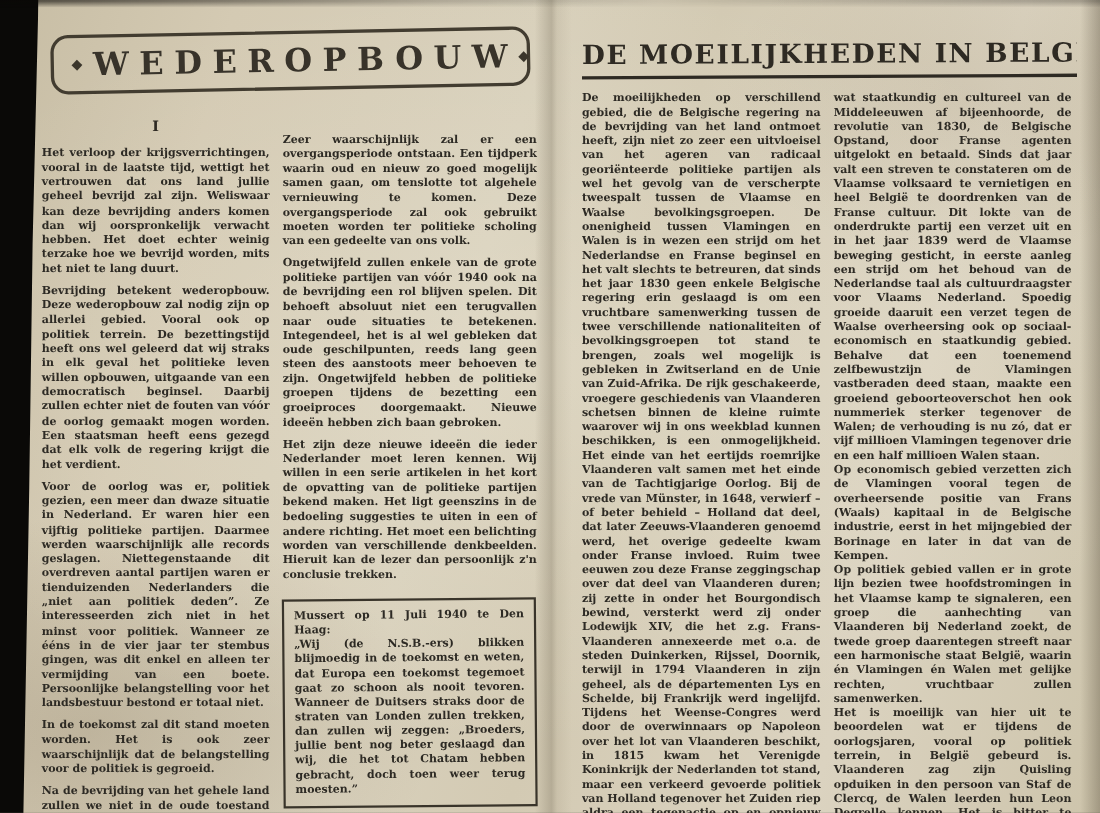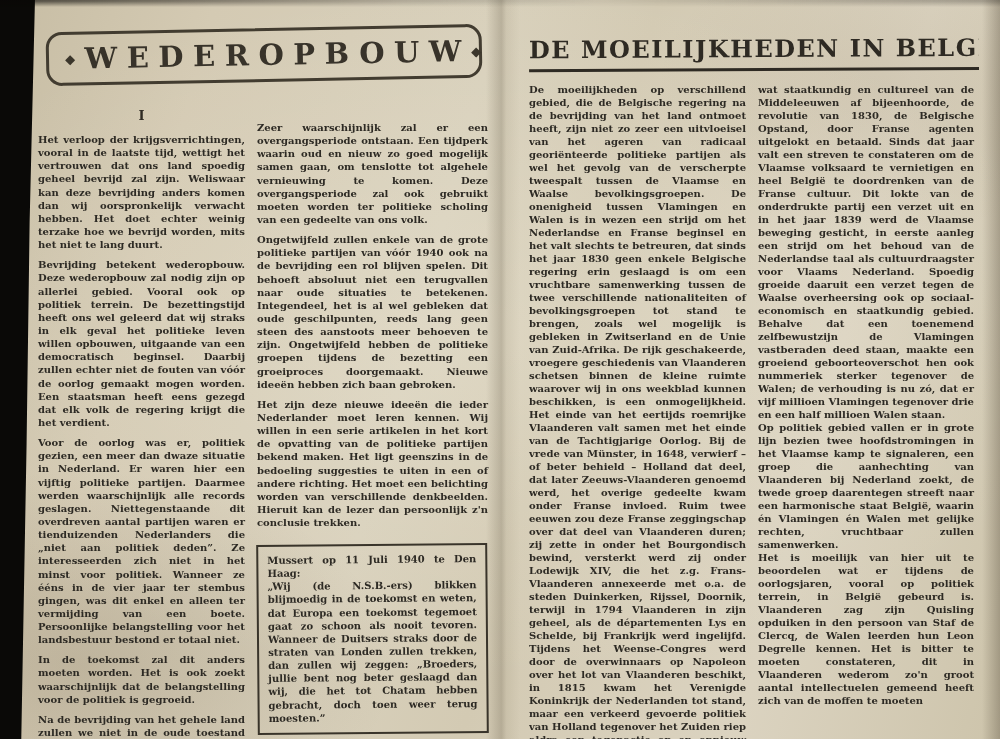--- a/index.html
+++ b/index.html
@@ -89,24 +89,24 @@
 
     <div class="masthead-box">
       <span class="ornament">◆</span>
       <span class="masthead-title">WEDEROPBOUW</span>
       <span class="ornament">◆</span>
     </div>
 
     <div class="cols">
       <div class="colL1">
         <div class="numeral">I</div>
-        <p class="body-text">Het verloop der krijgsverrichtingen, vooral in de laatste tijd, wettigt het vertrouwen dat ons land spoedig geheel bevrijd zal zijn. Weliswaar kan deze bevrijding anders komen dan wij oorspronkelijk verwacht hebben. Het doet echter weinig terzake hoe we bevrijd worden, mits het niet te lang duurt.</p>
+        <p class="body-text">Het verloop der krijgsverrichtingen, vooral in de laatste tijd, wettigt het vertrouwen dat ons land jullie geheel bevrijd zal zijn. Weliswaar kan deze bevrijding anders komen dan wij oorspronkelijk verwacht hebben. Het doet echter weinig terzake hoe we bevrijd worden, mits het niet te lang duurt.</p>
         <p class="body-text">Bevrijding betekent wederopbouw. Deze wederopbouw zal nodig zijn op allerlei gebied. Vooral ook op politiek terrein. De bezettingstijd heeft ons wel geleerd dat wij straks in elk geval het politieke leven willen opbouwen, uitgaande van een democratisch beginsel. Daarbij zullen echter niet de fouten van vóór de oorlog gemaakt mogen worden. Een staatsman heeft eens gezegd dat elk volk de regering krijgt die het verdient.</p>
         <p class="body-text">Voor de oorlog was er, politiek gezien, een meer dan dwaze situatie in Nederland. Er waren hier een vijftig politieke partijen. Daarmee werden waarschijnlijk alle records geslagen. Niettegenstaande dit overdreven aantal partijen waren er tienduizenden Nederlanders die „niet aan politiek deden”. Ze interesseerden zich niet in het minst voor politiek. Wanneer ze ééns in de vier jaar ter stembus gingen, was dit enkel en alleen ter vermijding van een boete. Persoonlijke belangstelling voor het landsbestuur bestond er totaal niet.</p>
-        <p class="body-text">In de toekomst zal dit anders moeten worden. Het is ook zoekt waarschijnlijk dat de belangstelling voor de politiek is gegroeid.</p>
+        <p class="body-text">In de toekomst zal dit stand moeten worden. Het is ook zeer waarschijnlijk dat de belangstelling voor de politiek is gegroeid.</p>
         <p class="body-text">Na de bevrijding van het gehele land zullen we niet in de oude toestand van vóór 1940 mogen terugvallen. Ook hier zal het motto wederopbouw en vernieuwing moeten gelden. Er zal echter voor gewaakt moeten worden dat hierbij geen luchtkastelen voor nieuwe methoden worden aangezien.</p>
       </div>
 
       <div class="colL2">
         <p class="body-text">Zeer waarschijnlijk zal er een overgangsperiode ontstaan. Een tijdperk waarin oud en nieuw zo goed mogelijk samen gaan, om tenslotte tot algehele vernieuwing te komen. Deze overgangsperiode zal ook gebruikt moeten worden ter politieke scholing van een gedeelte van ons volk.</p>
         <p class="body-text">Ongetwijfeld zullen enkele van de grote politieke partijen van vóór 1940 ook na de bevrijding een rol blijven spelen. Dit behoeft absoluut niet een terugvallen naar oude situaties te betekenen. Integendeel, het is al wel gebleken dat oude geschilpunten, reeds lang geen steen des aanstoots meer behoeven te zijn. Ongetwijfeld hebben de politieke groepen tijdens de bezetting een groeiproces doorgemaakt. Nieuwe ideeën hebben zich baan gebroken.</p>
         <p class="body-text">Het zijn deze nieuwe ideeën die ieder Nederlander moet leren kennen. Wij willen in een serie artikelen in het kort de opvatting van de politieke partijen bekend maken. Het ligt geenszins in de bedoeling suggesties te uiten in een of andere richting. Het moet een belichting worden van verschillende denkbeelden. Hieruit kan de lezer dan persoonlijk z'n conclusie trekken.</p>
 
         <div class="quote-box">
           <p class="body-text">Mussert op 11 Juli 1940 te Den Haag:</p>
@@ -119,19 +119,20 @@
   <div class="page-right">
 
     <div class="article-title">DE MOEILIJKHEDEN IN BELGIË</div>
 
     <div class="colsR">
       <div class="colR1">
         <p class="body-text">De moeilijkheden op verschillend gebied, die de Belgische regering na de bevrijding van het land ontmoet heeft, zijn niet zo zeer een uitvloeisel van het ageren van radicaal georiënteerde politieke partijen als wel het gevolg van de verscherpte tweespalt tussen de Vlaamse en Waalse bevolkingsgroepen. De onenigheid tussen Vlamingen en Walen is in wezen een strijd om het Nederlandse en Franse beginsel en het valt slechts te betreuren, dat sinds het jaar 1830 geen enkele Belgische regering erin geslaagd is om een vruchtbare samenwerking tussen de twee verschillende nationaliteiten of bevolkingsgroepen tot stand te brengen, zoals wel mogelijk is gebleken in Zwitserland en de Unie van Zuid-Afrika. De rijk geschakeerde, vroegere geschiedenis van Vlaanderen schetsen binnen de kleine ruimte waarover wij in ons weekblad kunnen beschikken, is een onmogelijkheid. Het einde van het eertijds roemrijke Vlaanderen valt samen met het einde van de Tachtigjarige Oorlog. Bij de vrede van Münster, in 1648, verwierf – of beter behield – Holland dat deel, dat later Zeeuws-Vlaanderen genoemd werd, het overige gedeelte kwam onder Franse invloed. Ruim twee eeuwen zou deze Franse zeggingschap over dat deel van Vlaanderen duren; zij zette in onder het Bourgondisch bewind, versterkt werd zij onder Lodewijk XIV, die het z.g. Frans-Vlaanderen annexeerde met o.a. de steden Duinkerken, Rijssel, Doornik, terwijl in 1794 Vlaanderen in zijn geheel, als de départementen Lys en Schelde, bij Frankrijk werd ingelijfd. Tijdens het Weense-Congres werd door de overwinnaars op Napoleon over het lot van Vlaanderen beschikt, in 1815 kwam het Verenigde Koninkrijk der Nederlanden tot stand, maar een verkeerd gevoerde politiek van Holland tegenover het Zuiden riep aldra een tegenactie op en opnieuw zou een revolutionaire beweging uiteenscheuren</p>
       </div>
       <div class="colR2">
         <p class="body-text">wat staatkundig en cultureel van de Middeleeuwen af bijeenhoorde, de revolutie van 1830, de Belgische Opstand, door Franse agenten uitgelokt en betaald. Sinds dat jaar valt een streven te constateren om de Vlaamse volksaard te vernietigen en heel België te doordrenken van de Franse cultuur. Dit lokte van de onderdrukte partij een verzet uit en in het jaar 1839 werd de Vlaamse beweging gesticht, in eerste aanleg een strijd om het behoud van de Nederlandse taal als cultuurdraagster voor Vlaams Nederland. Spoedig groeide daaruit een verzet tegen de Waalse overheersing ook op sociaal-economisch en staatkundig gebied. Behalve dat een toenemend zelfbewustzijn de Vlamingen vastberaden deed staan, maakte een groeiend geboorteoverschot hen ook nummeriek sterker tegenover de Walen; de verhouding is nu zó, dat er vijf millioen Vlamingen tegenover drie en een half millioen Walen staan.</p>
+        <p class="body-text">Op economisch gebied verzetten zich de Vlamingen vooral tegen de overheersende positie van Frans (Waals) kapitaal in de Belgische industrie, eerst in het mijngebied der Borinage en later in dat van de Kempen.</p>
         <p class="body-text">Op politiek gebied vallen er in grote lijn bezien twee hoofdstromingen in het Vlaamse kamp te signaleren, een groep die aanhechting van Vlaanderen bij Nederland zoekt, de twede groep daarentegen streeft naar een harmonische staat België, waarin én Vlamingen én Walen met gelijke rechten, vruchtbaar zullen samenwerken.</p>
         <p class="body-text">Het is moeilijk van hier uit te beoordelen wat er tijdens de oorlogsjaren, vooral op politiek terrein, in België gebeurd is. Vlaanderen zag zijn Quisling opduiken in den persoon van Staf de Clercq, de Walen leerden hun Leon Degrelle kennen. Het is bitter te moeten constateren, dit in Vlaanderen wederom zo'n groot aantal intellectuelen gemeend heeft zich van de moffen te moeten</p>
       </div>
     </div>
   </div>
 
 </div>
 
 </body></html>

